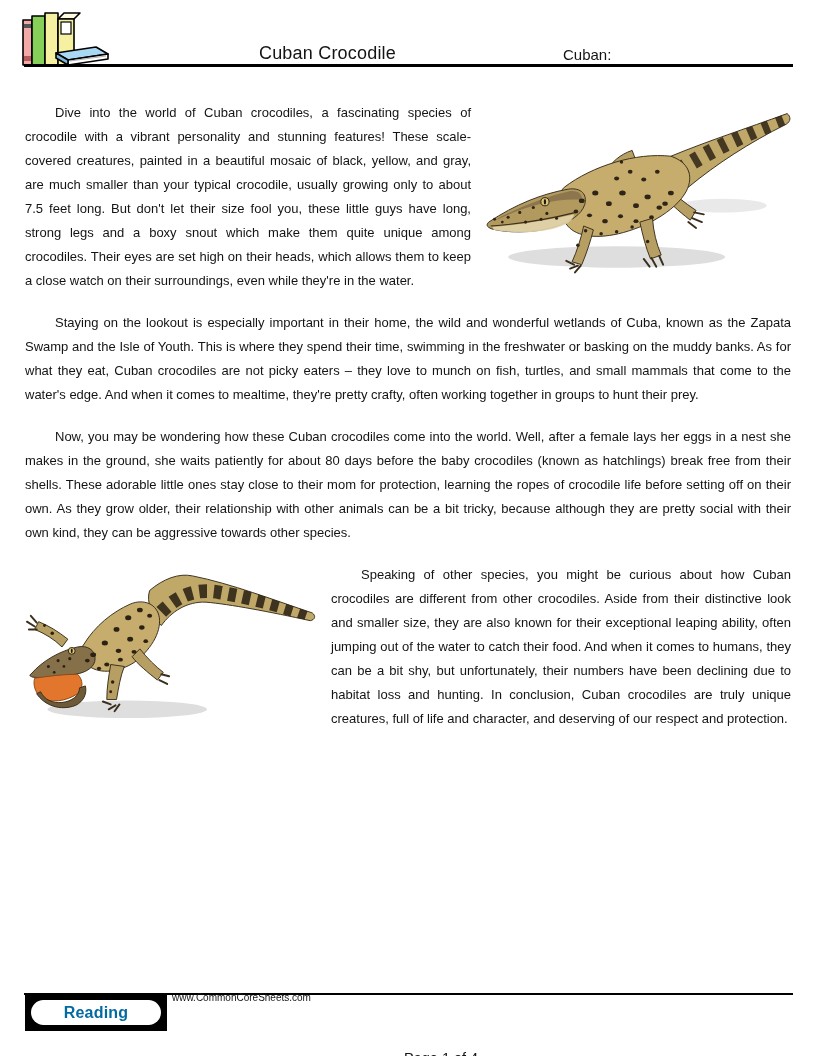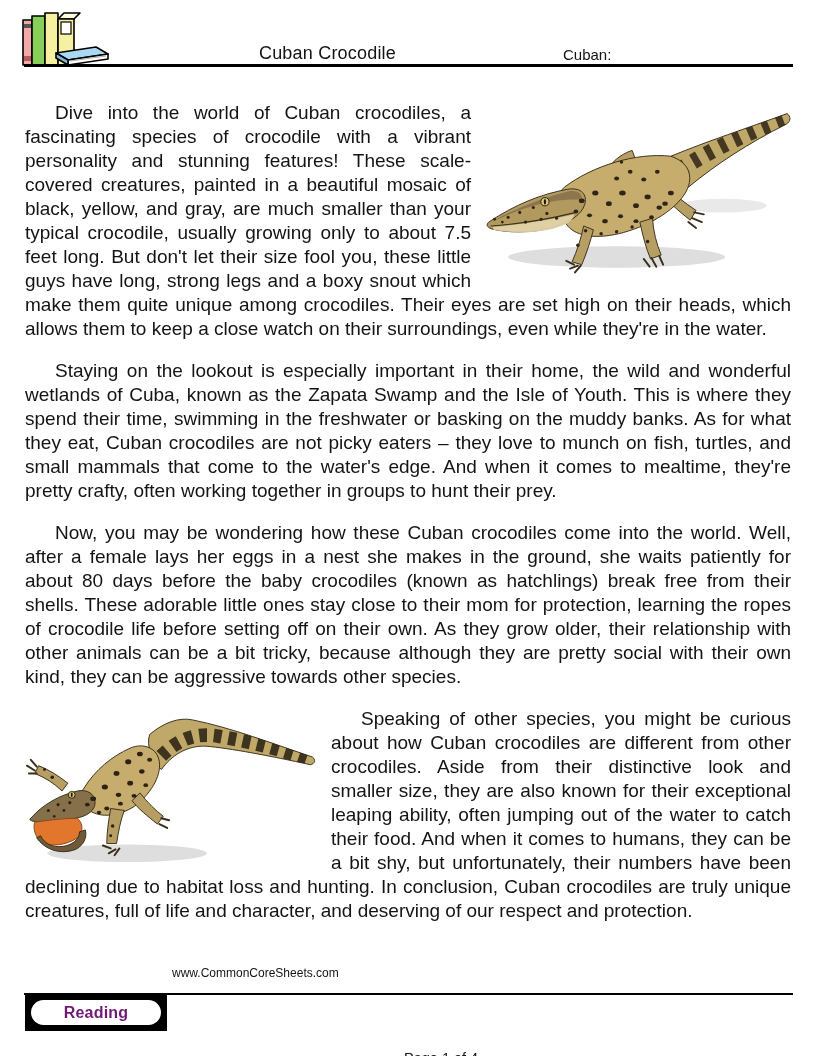--- a/index.html
+++ b/index.html
@@ -11,38 +11,38 @@
   .logo { position:absolute; left:20px; top:9px; }
   .title {
     position:absolute; left:180px; top:43px; width:295px;
     text-align:center; font-size:18px; font-weight:500; letter-spacing:.2px;
   }
   .name-label { position:absolute; left:563px; top:46px; font-size:15px; }
   .header-rule { position:absolute; left:24px; top:64px; width:769px; height:3px; background:#000; }
   
   .article { position:absolute; left:25px; top:101px; width:766px; }
   .para {
-    margin:0 0 18px 0; font-size:19px; line-height:24px;
+    margin:0 0 18px 0; font-size:13px; line-height:24px;
     text-align:justify; text-indent:30px;
   }
   .croc-top-float  { float:right; width:310px; height:186px; margin-left:10px; }
   .croc-bot-float  { float:left;  width:296px; height:166px; margin-right:10px; }
   .croc-top-float svg, .croc-bot-float svg { display:block; width:100%; height:100%; }
   
   .footer-rule { position:absolute; left:24px; top:993px; width:769px; height:2px; background:#000; }
   .badge-block {
     position:absolute; left:25px; top:994px; width:142px; height:37px;
     background:#000; display:flex; align-items:center; justify-content:center;
   }
   .badge-pill {
-    background:#fff; color:#701a75; width:130px; height:25px; border-radius:13px;
+    background:#fff; color:#0369a1; width:130px; height:25px; border-radius:13px;
     display:flex; align-items:center; justify-content:center;
     font-weight:bold; font-size:16px; letter-spacing:.2px;
   }
-  .website   { position:absolute; left:172px; top:966px; font-size:12px; }
+  .website   { position:absolute; left:172px; top:992px; font-size:10px; }
   .page-info { position:absolute; left:404px; top:1050px; font-size:14.5px; }
 </style>
 </head>
 <body>
 
 <div class="page">
 
   <div>
     <svg class="logo" width="92" height="58" viewBox="0 0 92 58">
       <g stroke="#000" stroke-width="1.6" stroke-linejoin="round">

